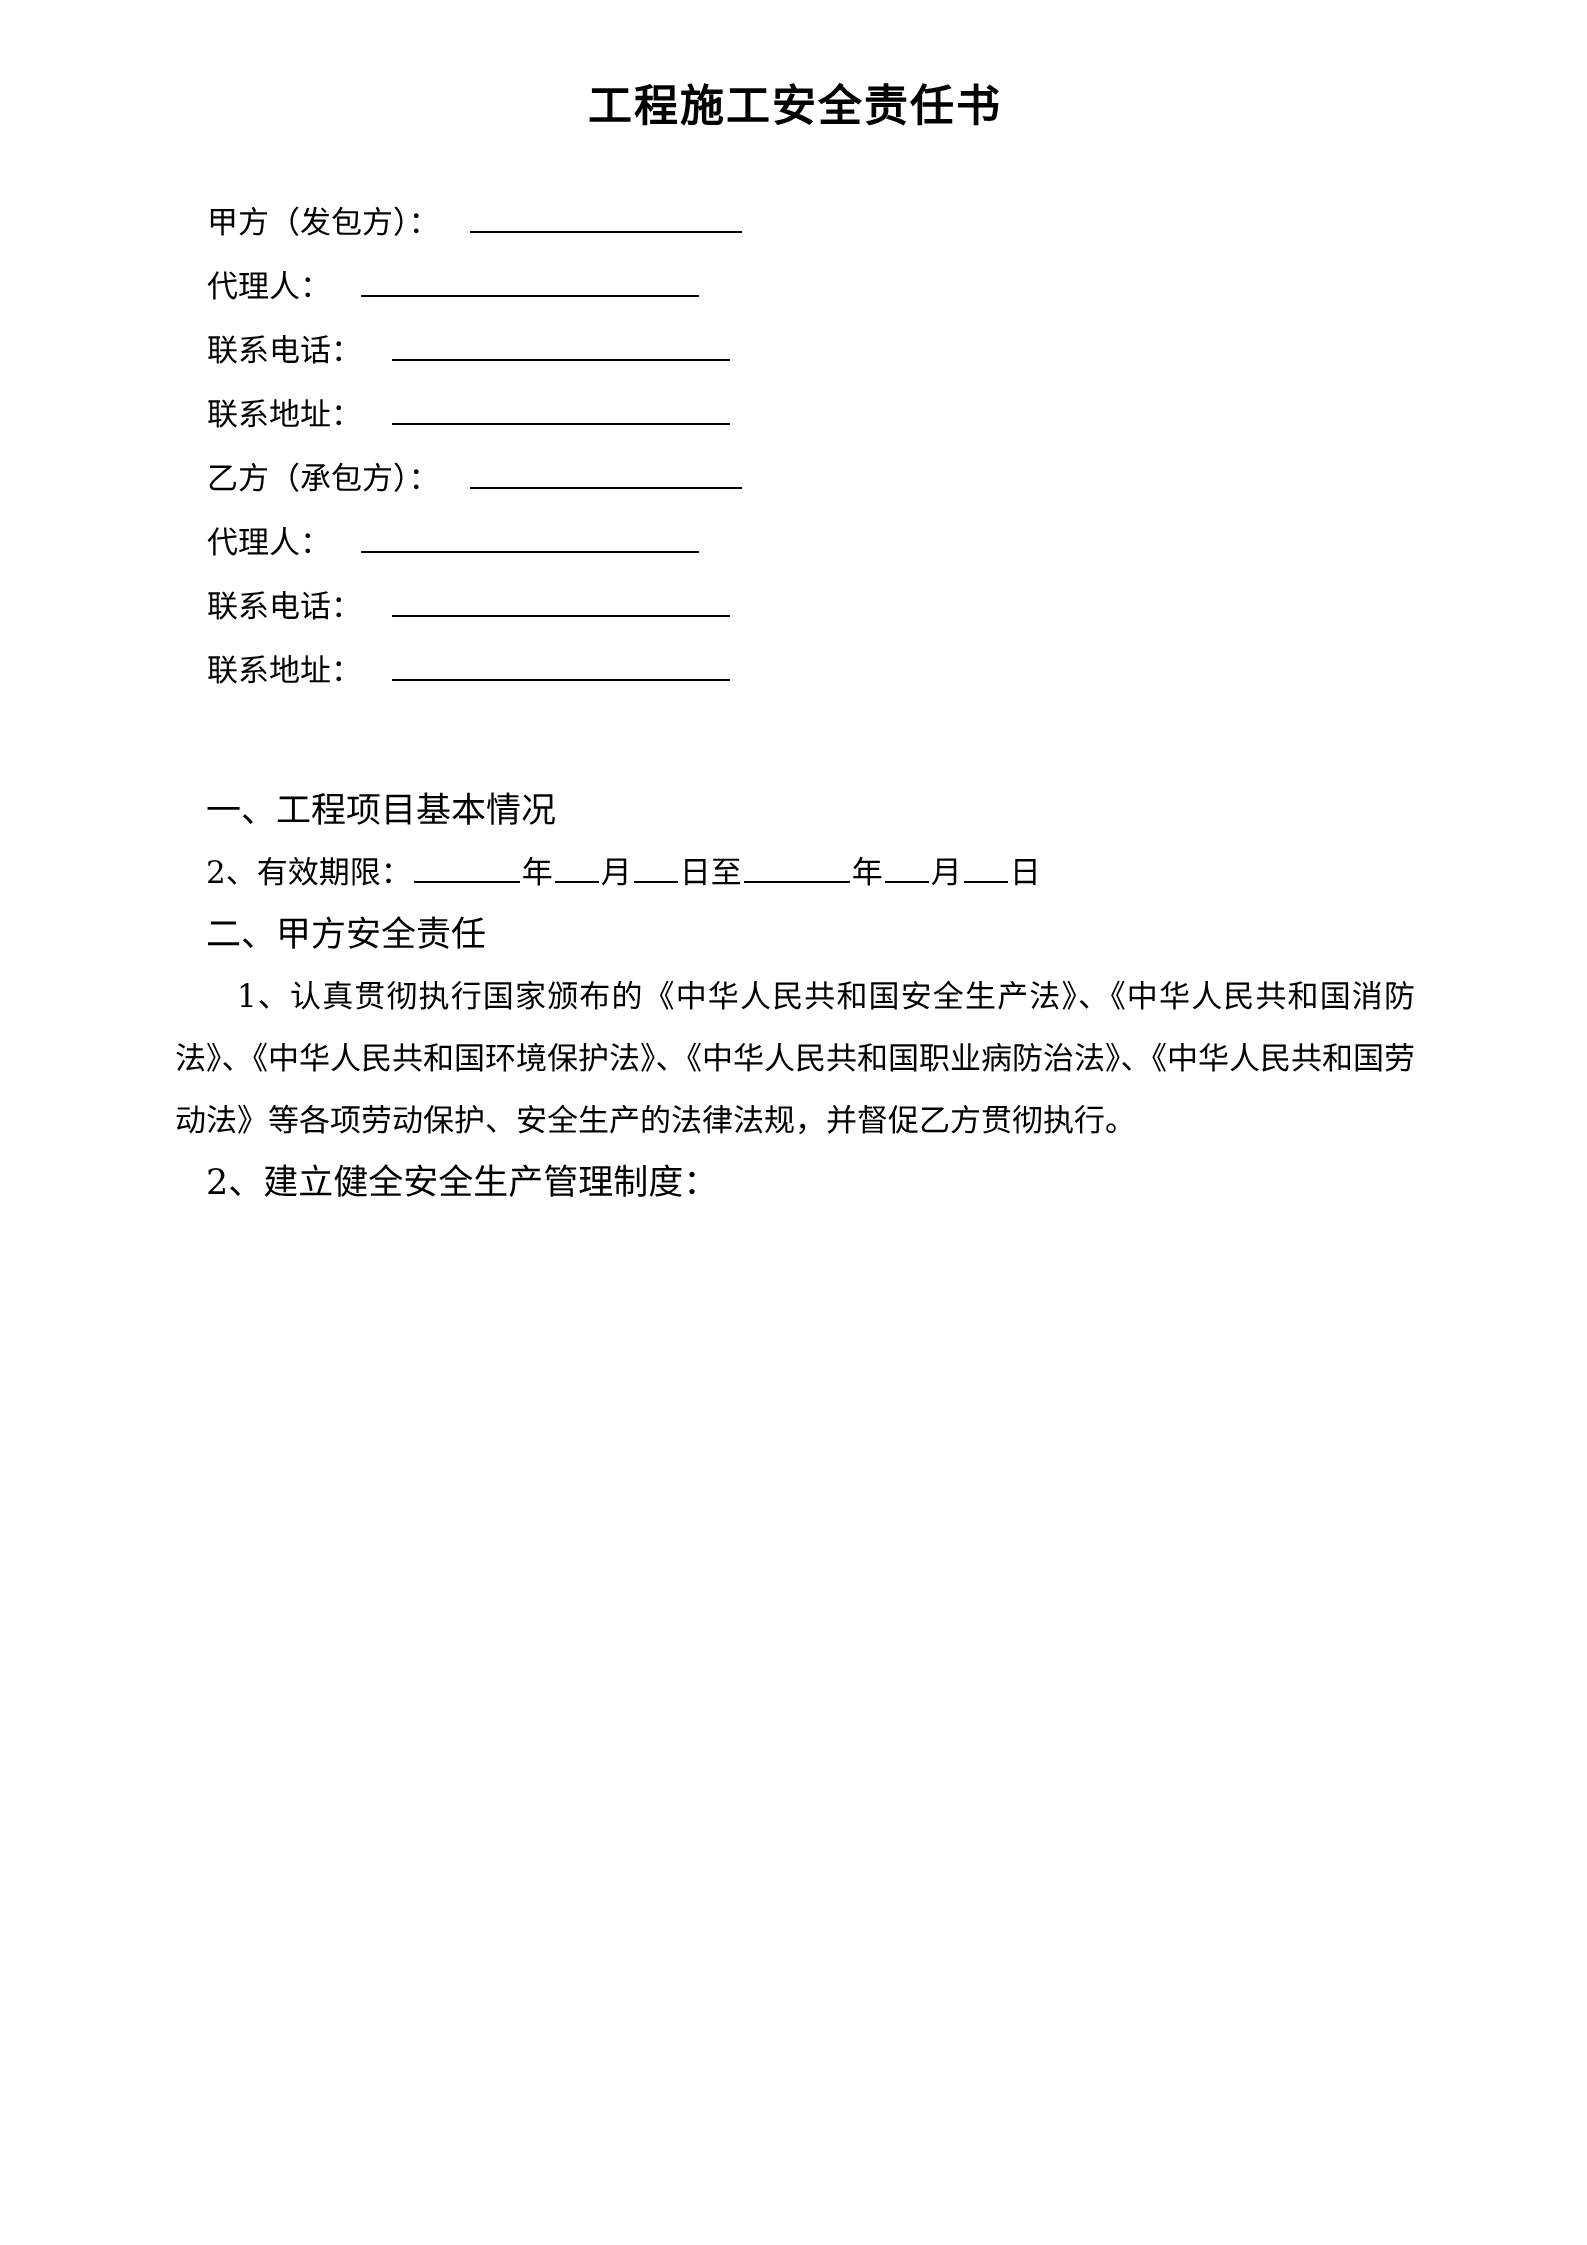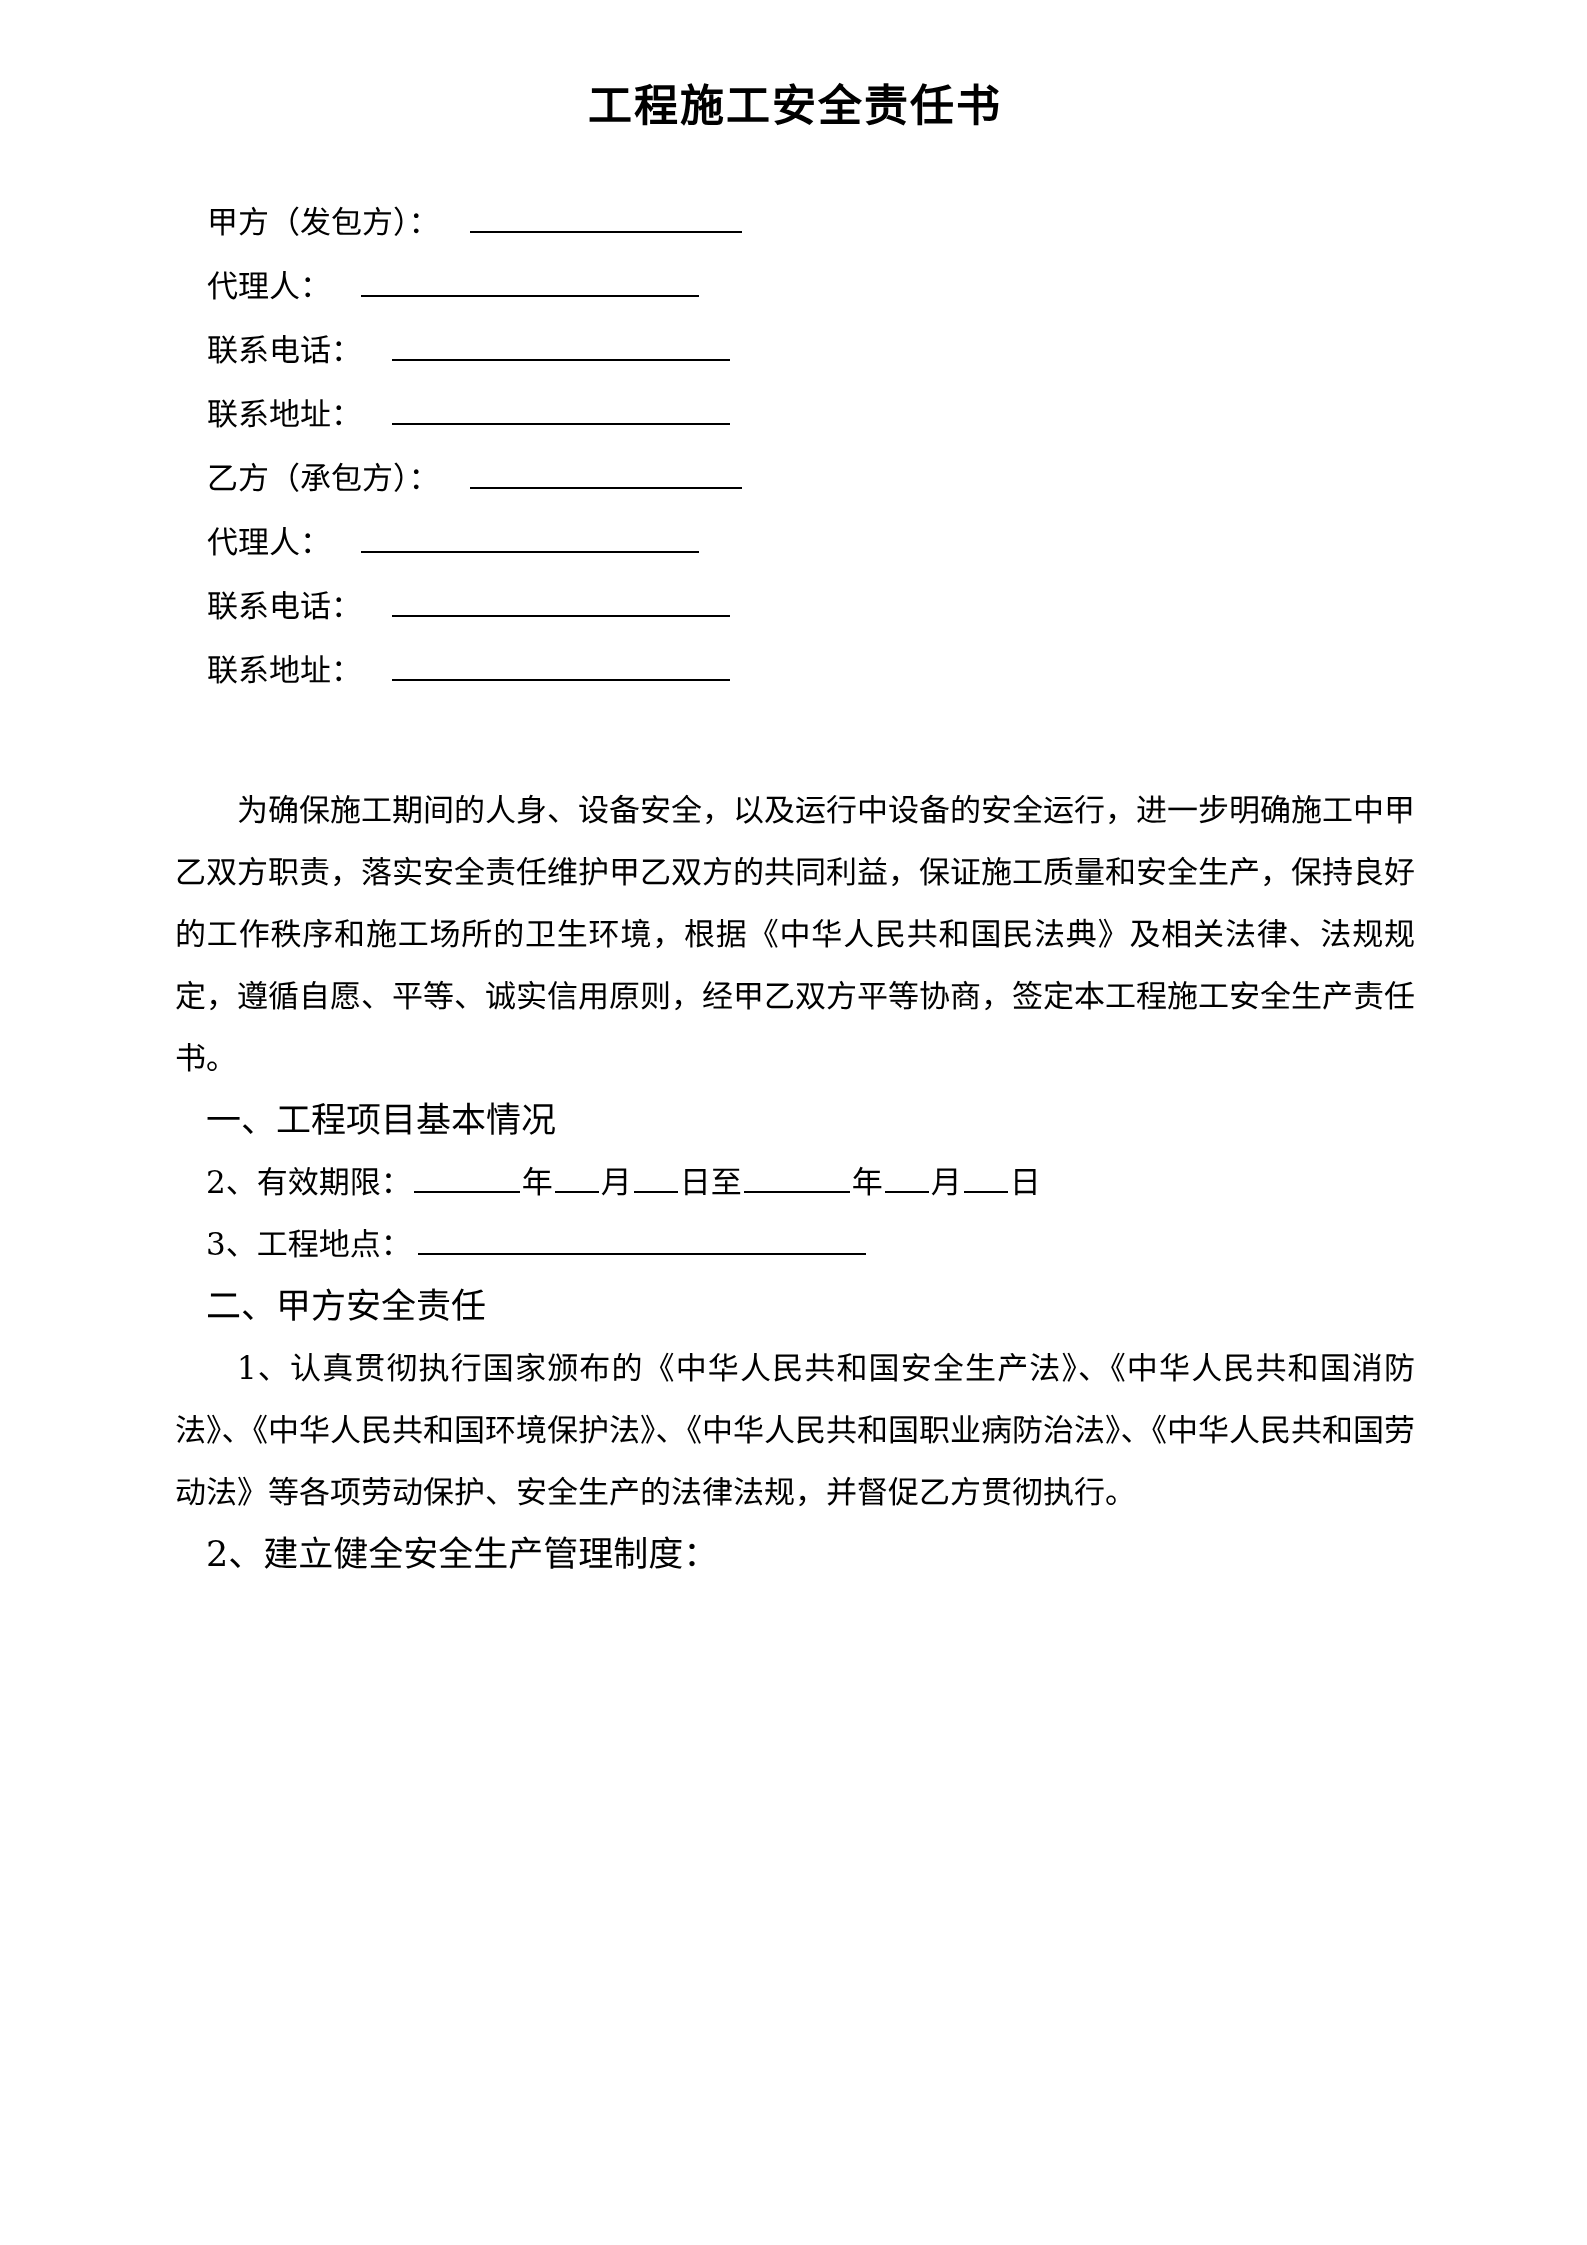--- a/index.html
+++ b/index.html
@@ -152,21 +152,20 @@
         <span class="field-blank blank-w-long"></span>
       </div>
       <div class="field-row">
         <span class="field-label">联系地址：</span>
         <span class="field-blank blank-w-long"></span>
       </div>
     </div>
 
     <div class="gap-before-intro"></div>
 
-    <p class="para indent">为确保施工期间的人身、设备安全，以及运行中设备的安全运行，进一步明确施工中甲乙双方职责，落实安全责任维护甲乙双方的共同利益，保证施工质量和安全生产，保持良好的工作秩序和施工场所的卫生环境，根据《中华人民共和国民法典》及相关法律、法规规定，遵循自愿、平等、诚实信用原则，经甲乙双方平等协商，签定本工程施工安全生产责任书。</p>
 
     <p class="heading-line">一、工程项目基本情况</p>
 
 
     <div class="inline-row">
       <span class="seg">2、有效期限：</span>
       <span class="u u-year"></span>
       <span class="seg">年</span>
       <span class="u u-md"></span>
       <span class="seg">月</span>
@@ -174,24 +173,20 @@
       <span class="seg">日</span>
       <span class="seg">至</span>
       <span class="u u-year"></span>
       <span class="seg">年</span>
       <span class="u u-md"></span>
       <span class="seg">月</span>
       <span class="u u-md"></span>
       <span class="seg">日</span>
     </div>
 
-    <div class="inline-row">
-      <span class="seg">3、工程地点：</span>
-      <span class="u u-site"></span>
-    </div>
 
     <p class="heading-line">二、甲方安全责任</p>
 
     <p class="para indent">1、认真贯彻执行国家颁布的《中华人民共和国安全生产法》、《中华人民共和国消防法》、《中华人民共和国环境保护法》、《中华人民共和国职业病防治法》、《中华人民共和国劳动法》等各项劳动保护、安全生产的法律法规，并督促乙方贯彻执行。</p>
 
     <p class="heading-line">2、建立健全安全生产管理制度：</p>
 
 
   </div>
 </div>

